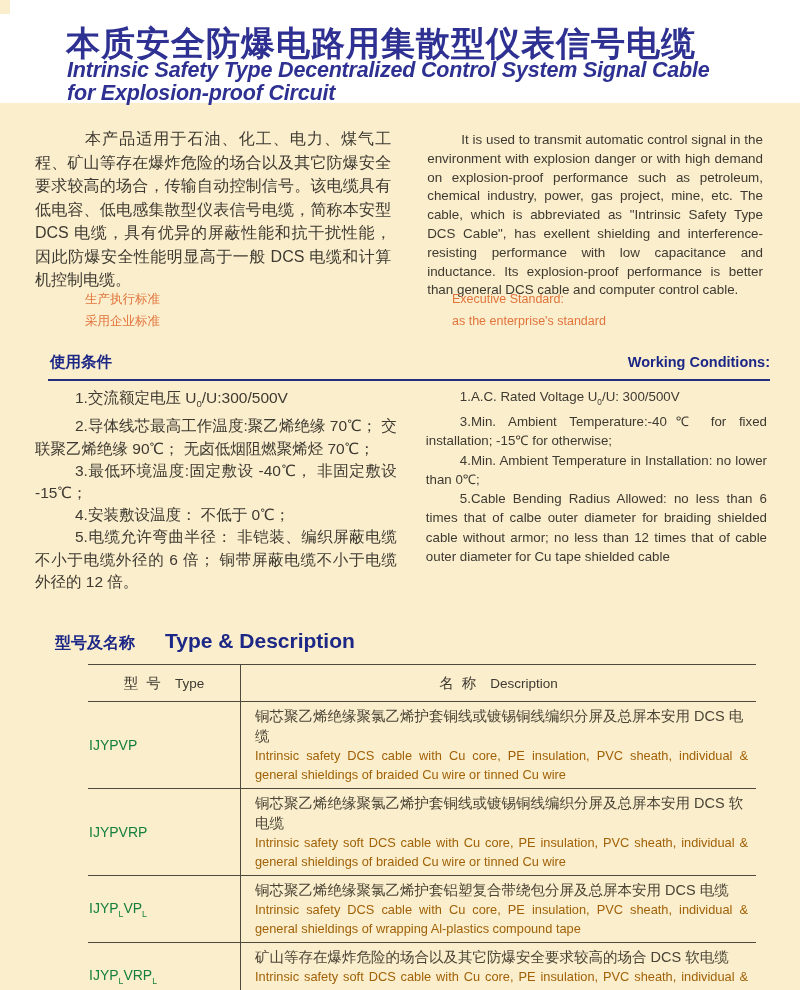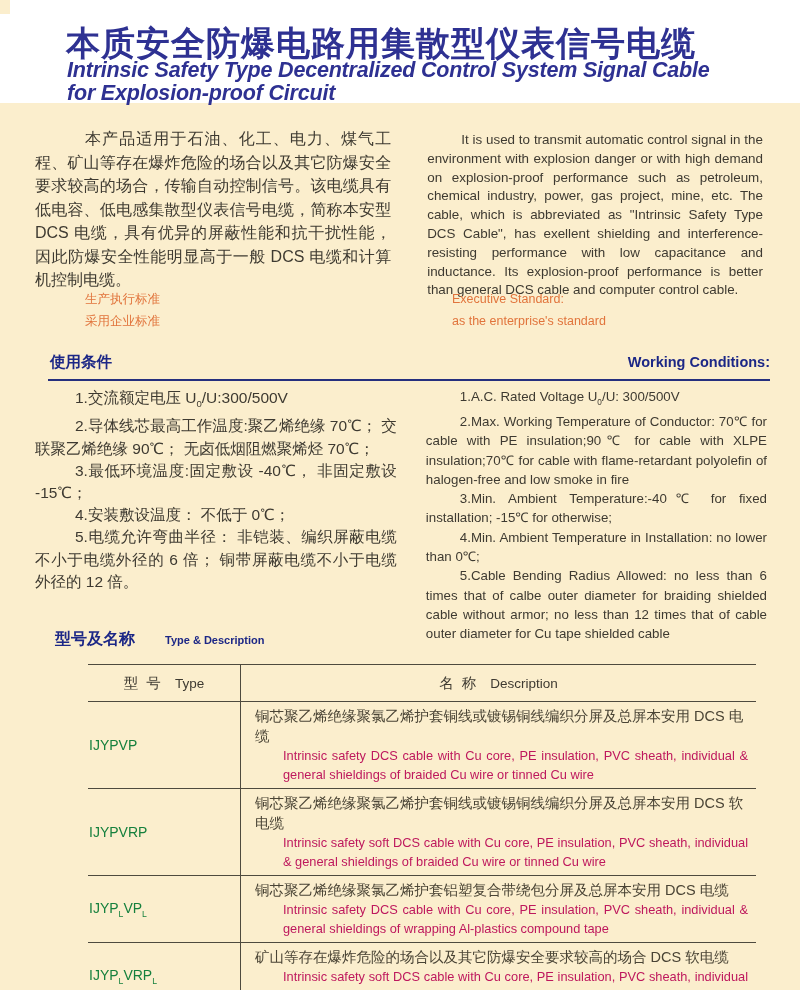--- a/index.html
+++ b/index.html
@@ -146,21 +146,21 @@
 
   
   .type-heading {
     position: absolute;
     top: 629px; left: 55px;
     color: #1c2786;
     font-weight: bold;
     white-space: nowrap;
   }
   .type-heading .zh { font-size: 16px; margin-right: 30px; }
-  .type-heading .en { font-size: 11px; }
+  .type-heading .en { font-size: 21px; }
 
   .cable-table {
     position: absolute;
     top: 664px; left: 88px;
     width: 668px;
     border-collapse: collapse;
     table-layout: fixed;
   }
   .cable-table th, .cable-table td {
     border-top: 1.5px solid #4e4a3e;
@@ -184,23 +184,22 @@
   }
   .desc-cell { padding: 4px 8px 4px 14px; }
   .desc-zh {
     font-size: 14.5px;
     line-height: 20px;
     color: #4a4435;
   }
   .desc-en {
     font-size: 12.8px;
     line-height: 19px;
-    color: #be185d;
-    text-align: justify;
-    margin-left: 28px;
+    color: #a16207;
+    text-align: justify;
   }
 </style>
 </head>
 <body>
 
 <div class="page">
 
   <div class="header-band">
     <div class="corner-notch"></div>
     <h1 class="title-zh">本质安全防爆电路用集散型仪表信号电缆</h1>
@@ -235,21 +234,20 @@
   <div class="cond-row">
     <div class="cond-zh">
       <p>1.交流额定电压 U<sub>0</sub>/U:300/500V</p>
       <p>2.导体线芯最高工作温度:聚乙烯绝缘 70℃； 交联聚乙烯绝缘 90℃； 无卤低烟阻燃聚烯烃 70℃；</p>
       <p>3.最低环境温度:固定敷设 -40℃， 非固定敷设 -15℃；</p>
       <p>4.安装敷设温度： 不低于 0℃；</p>
       <p>5.电缆允许弯曲半径： 非铠装、编织屏蔽电缆不小于电缆外径的 6 倍； 铜带屏蔽电缆不小于电缆外径的 12 倍。</p>
     </div>
     <div class="cond-en">
       <p>1.A.C. Rated Voltage U<sub>0</sub>/U: 300/500V</p>
-      <p>2.Max. Working Temperature of Conductor: 70℃ for cable with PE insulation;90℃ for cable with XLPE insulation;70℃ for cable with flame-retardant polyolefin of halogen-free and low smoke in fire</p>
       <p>3.Min. Ambient Temperature:-40℃ for fixed installation; -15℃ for otherwise;</p>
       <p>4.Min. Ambient Temperature in Installation: no lower than 0℃;</p>
       <p>5.Cable Bending Radius Allowed:  no less than 6 times that of calbe outer diameter for braiding shielded cable without armor; no less than 12 times that of cable outer diameter for Cu tape shielded cable</p>
     </div>
   </div>
 
   <div class="type-heading">
     <span class="zh">型号及名称</span><span class="en">Type &amp; Description</span>
   </div>
 

